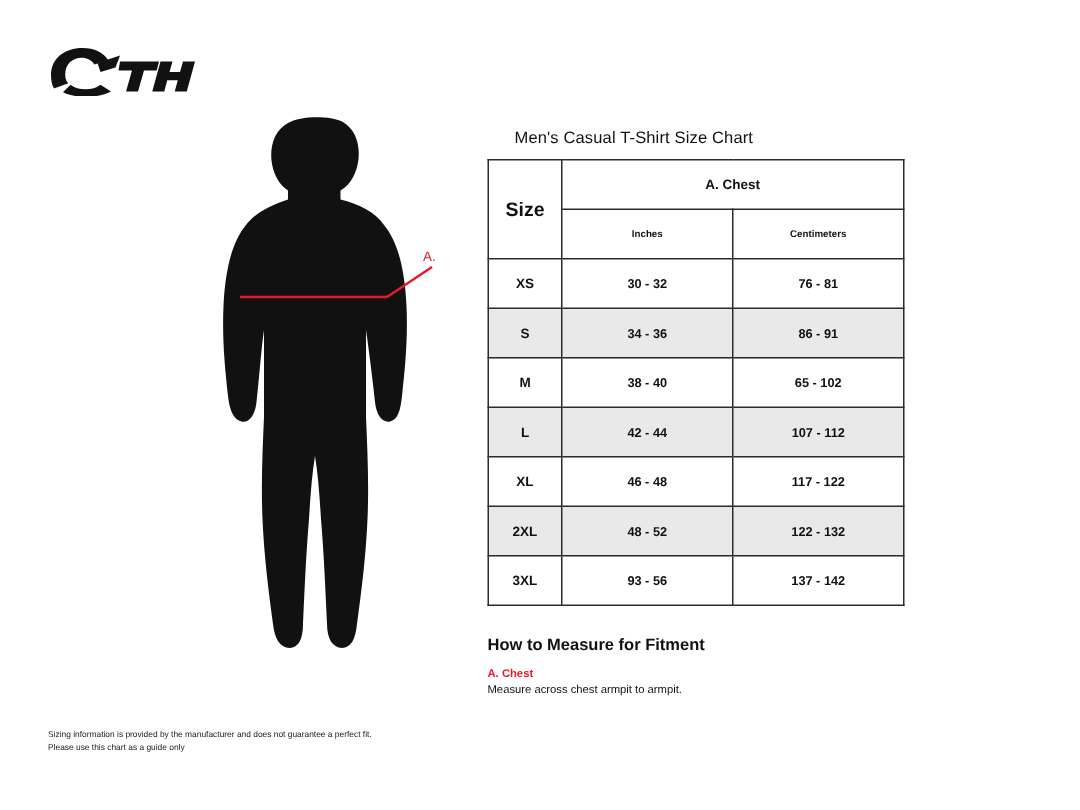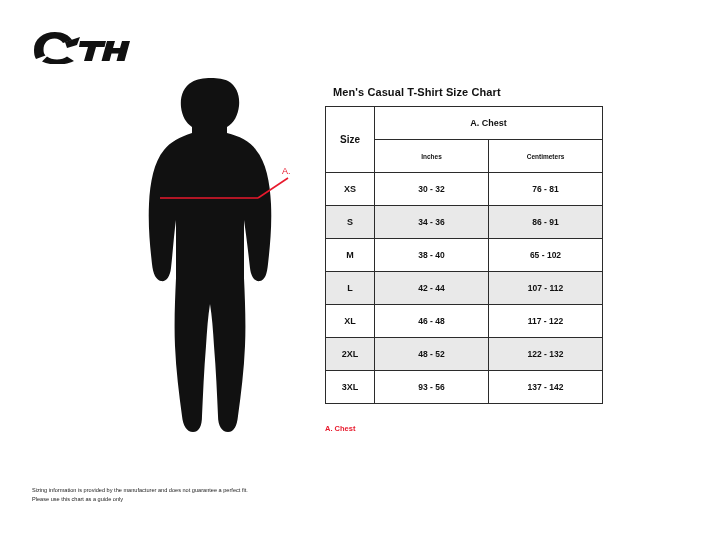--- a/index.html
+++ b/index.html
@@ -37,43 +37,43 @@
   
   #right-col {
     position: absolute;
     left: 325px;
     top: 86px;
     width: 355px;
   }
 
   #chart-title {
     font-size: 11px;
-    font-weight: bold;
+    font-weight: normal;
     color: #111111;
-    margin: 0 0 8px 8px;
+    margin: 0 0 8px 18px;
     letter-spacing: 0.1px;
   }
 
   table.size-table {
     border-collapse: collapse;
     width: 278px;
     table-layout: fixed;
     font-size: 8.5px;
   }
   table.size-table th,
   table.size-table td {
     border: 1px solid #2b2b2b;
     text-align: center;
     vertical-align: middle;
     padding: 0;
     height: 32px;
   }
   th.size-head {
     width: 48px;
-    font-size: 10px;
+    font-size: 13px;
     font-weight: bold;
   }
   th.group-head {
     font-size: 9px;
     font-weight: bold;
     height: 18px;
   }
   th.unit-head {
     font-size: 6.5px;
     font-weight: bold;
@@ -205,20 +205,22 @@
       </tr>
       <tr>
         <td class="size-cell">3XL</td>
         <td class="val-cell">93 - 56</td>
         <td class="val-cell">137 - 142</td>
       </tr>
     </tbody>
   </table>
 
   <div id="howto">
+    <h2 id="howto-title">How to Measure for Fitment</h2>
     <p class="measure-label">A. Chest</p>
+    <p class="measure-desc">Measure across chest armpit to armpit.</p>
   </div>
 </div>
 
 <div id="footer">
   <div>Sizing information is provided by the manufacturer and does not guarantee a perfect fit.</div>
   <div>Please use this chart as a guide only</div>
 </div>
 
 </body></html>

